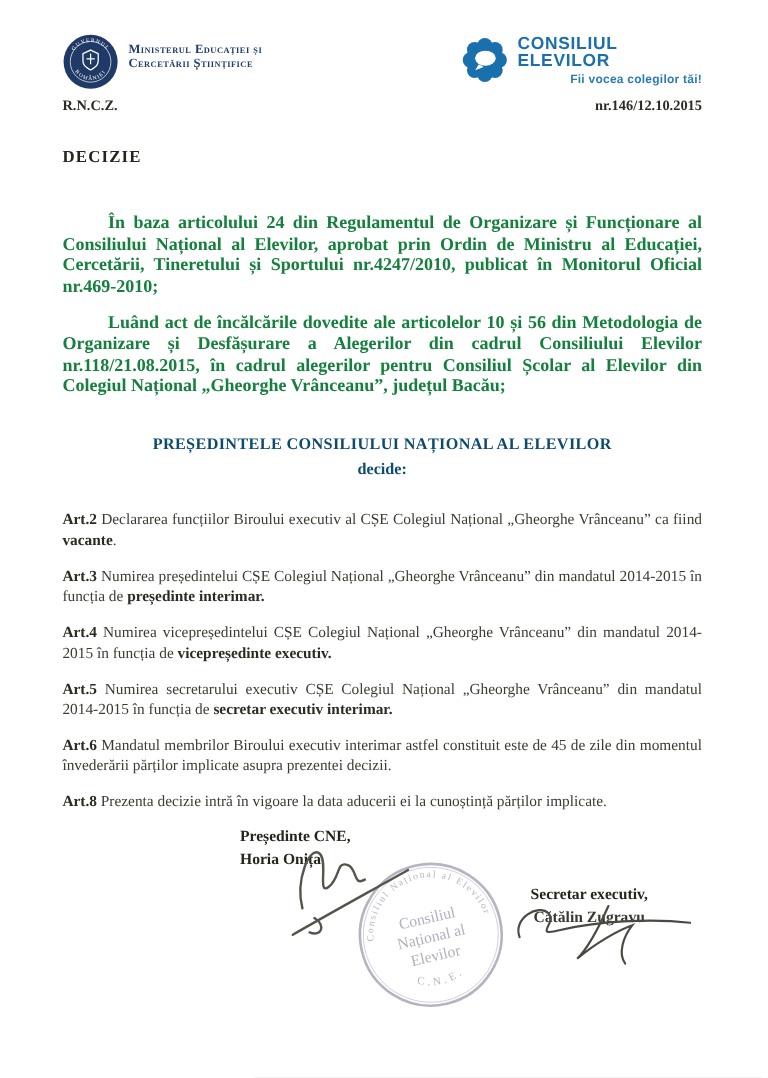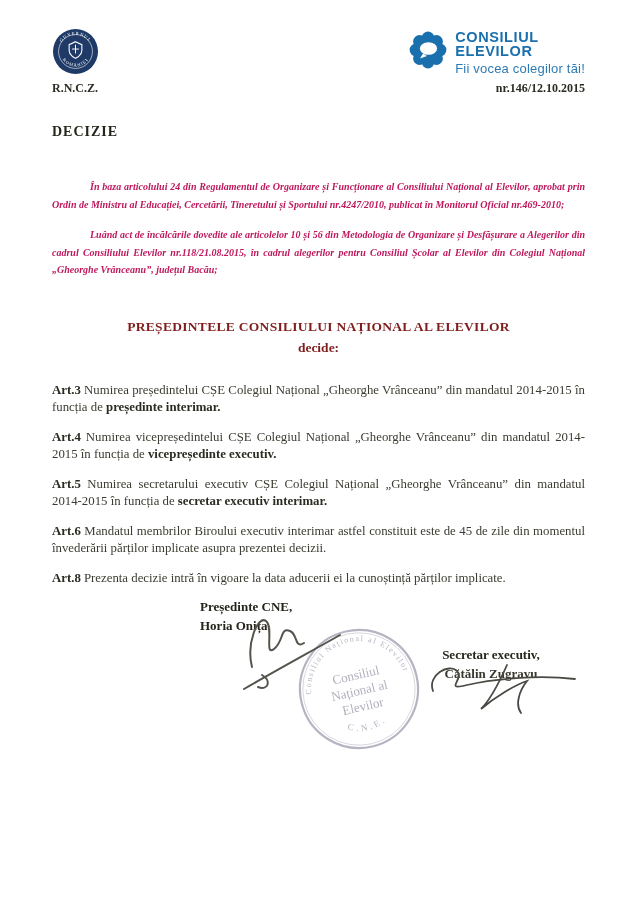--- a/index.html
+++ b/index.html
@@ -25,43 +25,42 @@
     font-weight:bold;
     font-size:10.5px;
     line-height:11.5px;
     letter-spacing:.4px;
     color:#1e3c6e;
   }
   .ce-logo { display:flex; align-items:flex-start; gap:7px; margin-top:2px; }
   .ce-icon { width:40px; height:40px; flex:0 0 auto; }
   .ce-text { font-family:"Liberation Sans", sans-serif; color:#1a6fad; margin-top:1px; }
   .ce-name { font-weight:bold; font-size:14.5px; line-height:13.5px; letter-spacing:.6px; }
-  .ce-tagline { font-size:13px; letter-spacing:.2px; margin-top:3px; font-weight:normal; opacity:.92; }
+  .ce-tagline { font-size:10px; letter-spacing:.2px; margin-top:3px; font-weight:bold; opacity:.92;margin-left:44px; }
 
   
   .ref-row { display:flex; justify-content:space-between; margin-top:3px; font-size:12px; font-weight:bold; color:#2d2c24; }
 
   
   .doc-title { text-align:left; margin-top:28px; font-size:14px; font-weight:bold; letter-spacing:1px; color:#26251c; }
 
   
   .preamble { margin-top:38px; }
   .preamble p {
-    font-style:italic;
     font-weight:bold;
-    font-size:10px;
+    font-size:15px;
     line-height:17.6px;
     text-align:justify;
     text-indent:38px;
     margin-bottom:13px;
-    color:#be185d;
-  }
-
-  
-  .decree-heading { margin-top:40px; text-align:center; font-weight:bold; color:#7f1d1d; }
+    color:#15803d;
+  }
+
+  
+  .decree-heading { margin-top:30px; text-align:center; font-weight:bold; color:#0c4a6e; }
   .decree-heading .line1 { font-size:13.5px; letter-spacing:.3px; }
   .decree-heading .line2 { font-size:13.5px; margin-top:5px; }
 
   
   .articles { margin-top:26px; }
   .articles p {
     font-size:12.8px;
     line-height:17.5px;
     text-align:justify;
     margin-bottom:12px;
@@ -107,20 +106,24 @@
         </defs>
         <text font-size="4.6" fill="#ffffff" font-family="Liberation Serif, serif" letter-spacing="1">
           <textPath href="#arcTop" startOffset="50%" text-anchor="middle">GUVERNUL</textPath>
         </text>
         <text font-size="4.6" fill="#ffffff" font-family="Liberation Serif, serif" letter-spacing="1">
           <textPath href="#arcBot" startOffset="50%" text-anchor="middle">ROMÂNIEI</textPath>
         </text>
         <path d="M24 14 l6.5 3 v6 c0 5.2 -6.5 8 -6.5 8 c0 0 -6.5 -2.8 -6.5 -8 v-6 z" fill="none" stroke="#ffffff" stroke-width="1.1"></path>
         <path d="M24 17 v9 M20.5 21.5 h7" stroke="#ffffff" stroke-width="1" fill="none"></path>
       </svg>
+      <div class="ministry-text">
+        <div>Ministerul Educației și</div>
+        <div>Cercetării Științifice</div>
+      </div>
     </div>
 
     <div class="ce-logo">
       <svg class="ce-icon" viewBox="0 0 40 40">
         <g fill="#1a6fad">
           <circle cx="32" cy="20" r="6.4"></circle>
             <circle cx="28.5" cy="28.5" r="6.4"></circle>
           <circle cx="20" cy="32" r="6.4"></circle>
             <circle cx="11.5" cy="28.5" r="6.4"></circle>
           <circle cx="8" cy="20" r="6.4"></circle>
@@ -151,20 +154,21 @@
     <p>În baza articolului 24 din Regulamentul de Organizare și Funcționare al Consiliului Național al Elevilor, aprobat prin Ordin de Ministru al Educației, Cercetării, Tineretului și Sportului nr.4247/2010, publicat în Monitorul Oficial nr.469-2010;</p>
     <p>Luând act de încălcările dovedite ale articolelor 10 și 56 din Metodologia de Organizare și Desfășurare a Alegerilor din cadrul Consiliului Elevilor nr.118/21.08.2015, în cadrul alegerilor pentru Consiliul Școlar al Elevilor din Colegiul Național „Gheorghe Vrânceanu”, județul Bacău;</p>
   </div>
 
   <div class="decree-heading">
     <div class="line1">PREȘEDINTELE CONSILIULUI NAȚIONAL AL ELEVILOR</div>
     <div class="line2">decide:</div>
   </div>
 
   <div class="articles">
+    <p><span class="art-label">Art.2</span><span><span> Declararea funcțiilor Biroului executiv al CȘE Colegiul Național „Gheorghe Vrânceanu” ca fiind </span><span class="b">vacante</span><span>.</span></span></p>
     <p><span class="art-label">Art.3</span><span><span> Numirea președintelui CȘE Colegiul Național „Gheorghe Vrânceanu” din mandatul 2014-2015 în funcția de </span><span class="b">președinte interimar.</span></span></p>
     <p><span class="art-label">Art.4</span><span><span> Numirea vicepreședintelui CȘE Colegiul Național „Gheorghe Vrânceanu” din mandatul 2014-2015 în funcția de </span><span class="b">vicepreședinte executiv.</span></span></p>
     <p><span class="art-label">Art.5</span><span><span> Numirea secretarului executiv CȘE Colegiul Național „Gheorghe Vrânceanu” din mandatul 2014-2015 în funcția de </span><span class="b">secretar executiv interimar.</span></span></p>
     <p><span class="art-label">Art.6</span><span><span> Mandatul membrilor Biroului executiv interimar astfel constituit este de 45 de zile din momentul învederării părților implicate asupra prezentei decizii.</span></span></p>
     <p><span class="art-label">Art.8</span><span><span> Prezenta decizie intră în vigoare la data aducerii ei la cunoștință părților implicate.</span></span></p>
   </div>
 
   <div class="signatures">
 
     <div class="president-block">

